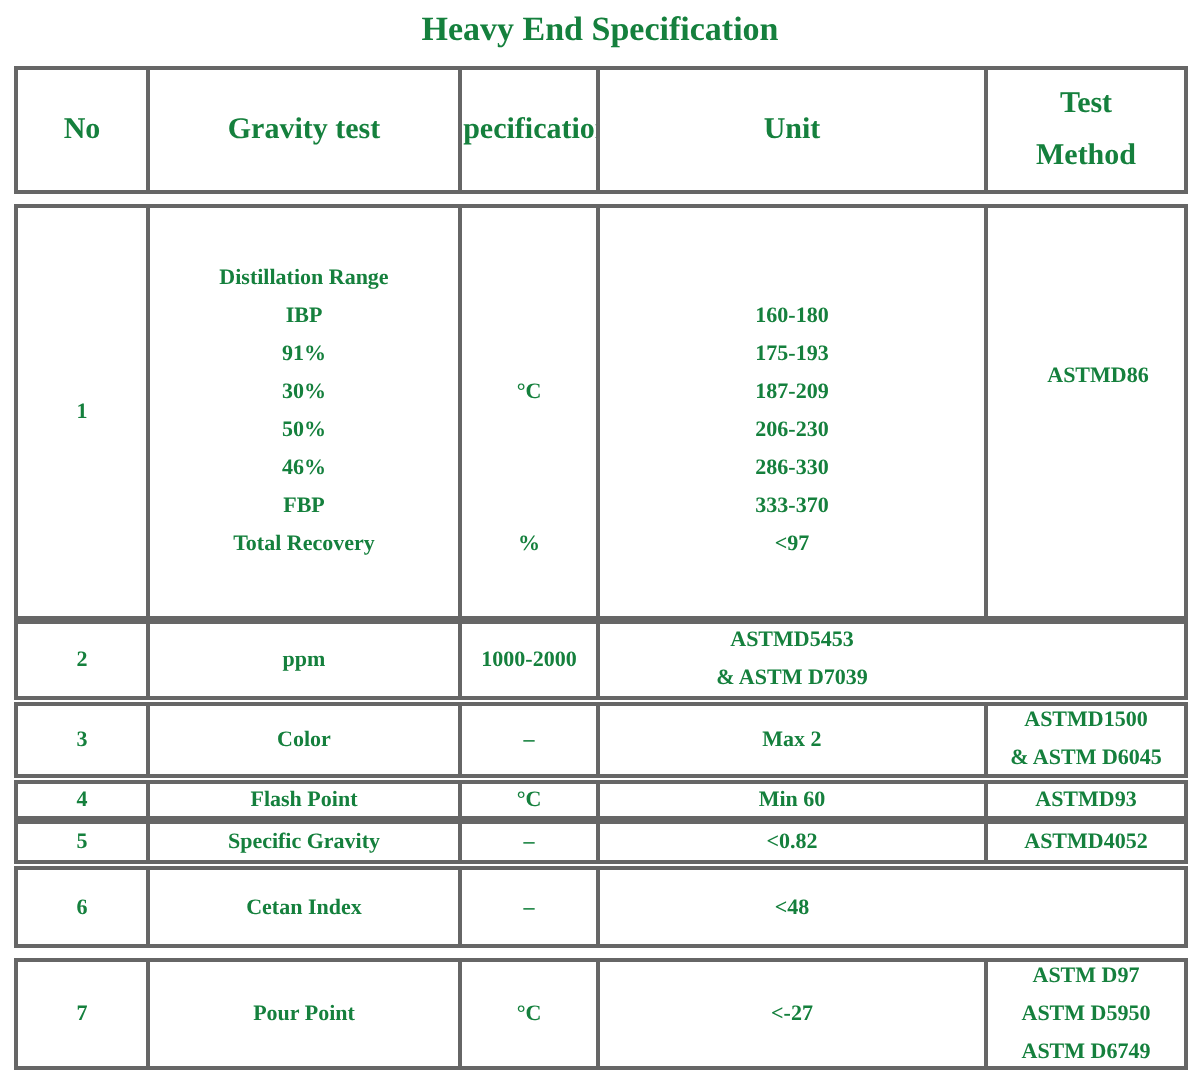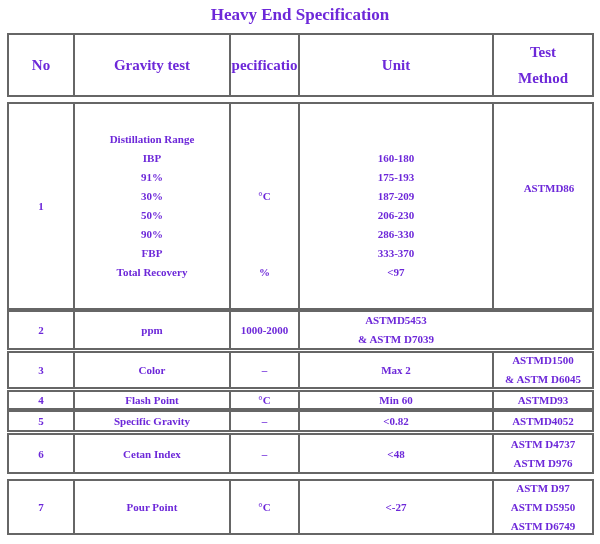--- a/index.html
+++ b/index.html
@@ -2,21 +2,21 @@
 <html><head>
 <meta charset="utf-8">
 <style>
   html, body { margin: 0; padding: 0; background: #ffffff; }
   .page {
     position: relative;
     width: 600px;
     height: 544px;
     background: #ffffff;
     font-family: "Liberation Serif", "DejaVu Serif", serif;
-    color: #6d28d9;
+    color: #15803d;
     overflow: hidden;
   }
   .title {
     position: absolute;
     top: 4px;
     left: 0;
     width: 100%;
     text-align: center;
     font-size: 17px;
     font-weight: bold;
@@ -90,21 +90,21 @@
 
     <div class="t-row h-r1">
       <div class="c">1</div>
       <div class="c">
         <div class="stack">
           <div class="ln">Distillation Range</div>
           <div class="ln">IBP</div>
           <div class="ln">91%</div>
           <div class="ln">30%</div>
           <div class="ln">50%</div>
-          <div class="ln">90%</div>
+          <div class="ln">46%</div>
           <div class="ln">FBP</div>
           <div class="ln">Total Recovery</div>
         </div>
       </div>
       <div class="c">
         <div class="stack">
           <div class="ln"></div>
           <div class="ln"></div>
           <div class="ln"></div>
           <div class="ln">°C</div>
@@ -170,24 +170,20 @@
       <div class="c">
         <div class="mline">ASTMD4052</div>
       </div>
     </div>
 
     <div class="t-row h-r6">
       <div class="c">6</div>
       <div class="c">Cetan Index</div>
       <div class="c">–</div>
       <div class="c">&lt;48</div>
-      <div class="c">
-        <div class="mline">ASTM D4737</div>
-        <div class="mline">ASTM D976</div>
-      </div>
     </div>
 
     <div class="t-row h-r7">
       <div class="c">7</div>
       <div class="c">Pour Point</div>
       <div class="c">°C</div>
       <div class="c">&lt;-27</div>
       <div class="c">
         <div class="mline">ASTM D97</div>
         <div class="mline">ASTM D5950</div>

